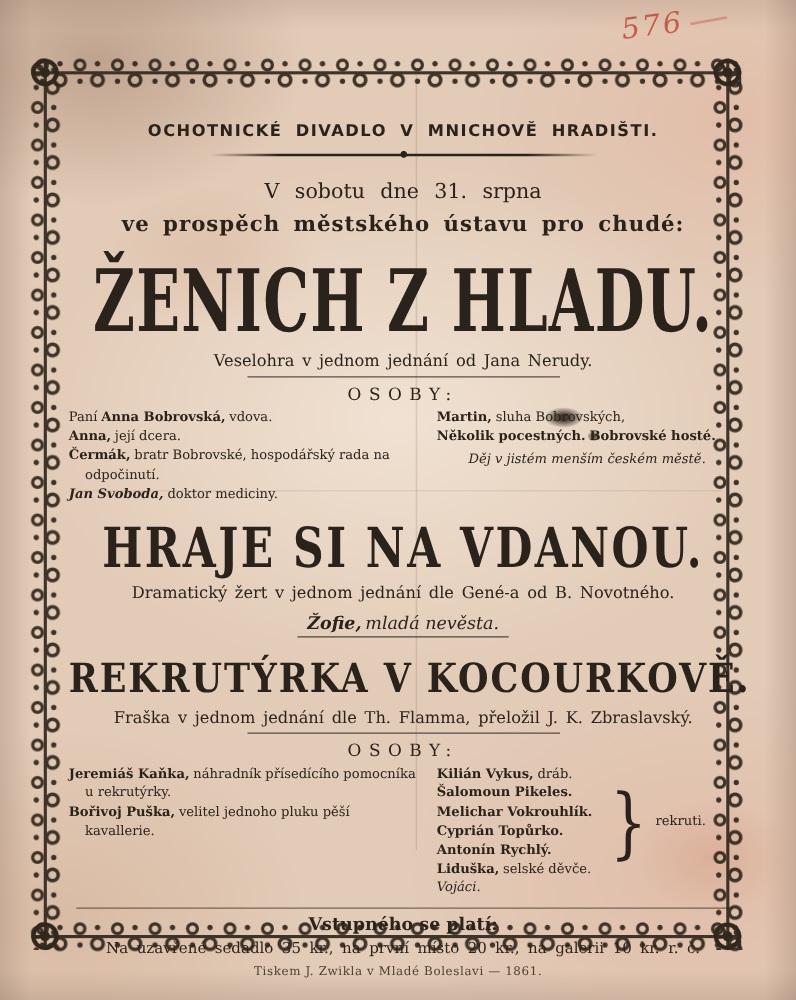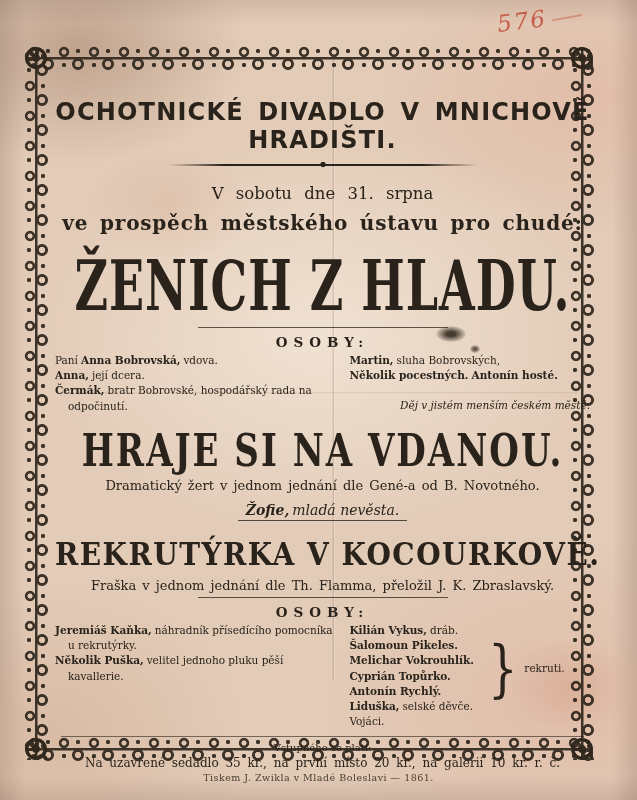--- a/index.html
+++ b/index.html
@@ -72,60 +72,60 @@
       radial-gradient(circle at 50% 50%, rgba(48,39,29,0) 7px, #30271d 8px, #30271d 10.5px, rgba(48,39,29,0) 11.5px),
       radial-gradient(circle at 50% 50%, #30271d 3.5px, rgba(48,39,29,0) 4.5px);
   }
   .corner.tl { left:-4px; top:-4px; } .corner.tr { right:-4px; top:-4px; }
   .corner.bl { left:-4px; bottom:-4px; } .corner.br { right:-4px; bottom:-4px; }
 
   
   .content { position:absolute; left:55px; top:75px; width:535px; text-align:center; }
 
   .theatre { margin-top:23px; font-family:"DejaVu Sans", sans-serif; font-weight:bold;
-    font-size:24px; letter-spacing:1.2px; word-spacing:5px; }
+    font-size:13px; letter-spacing:1.2px; word-spacing:5px; }
   .orn-rule { width:310px; height:7px; margin:7px auto 0;
     background:
       radial-gradient(circle at 50% 50%, #2a231b 2.4px, rgba(42,35,27,0) 3px),
       linear-gradient(90deg, rgba(42,35,27,0) 0%, #2a231b 18%, #2a231b 82%, rgba(42,35,27,0) 100%);
     background-size:100% 100%, 100% 2px; background-position:0 0, 0 2.5px; background-repeat:no-repeat; }
   .date-line { margin-top:16px; font-size:16.5px; word-spacing:7px; }
-  .benefit-line { margin-top:8px; font-size:20px; font-weight:bold; letter-spacing:0.8px; word-spacing:4px; }
+  .benefit-line { margin-top:8px; font-size:17px; font-weight:bold; letter-spacing:0.8px; word-spacing:4px; }
 
   .title1 { margin:30px 0 16px; font-size:46px; font-weight:bold; line-height:1;
     letter-spacing:1px; white-space:nowrap; transform:scaleY(1.5); transform-origin:50% 60%; }
   .subtitle { font-size:13px; word-spacing:2px; }
   .thin-rule { width:250px; margin:4px auto 6px; border-top:1.2px solid rgba(42,35,27,0.75); }
-  .osoby { font-size:13.5px; font-weight:bold; letter-spacing:6px; margin:4px 0 3px; }
+  .osoby { font-size:13.5px; font-weight:normal; letter-spacing:6px; margin:4px 0 3px; }
 
   .cast { display:flex; text-align:left; font-size:10.5px; line-height:1.45; gap:12px; }
   .cast .col-l { width:54%; } .cast .col-r { width:46%; }
   .cast-row { padding-left:13px; text-indent:-13px; }
   .nm { font-weight:bold; margin-right:3px; }
   .pfx { margin-right:3px; }
   .nm.it { font-style:italic; }
-  .scene-note { font-style:italic; text-align:right; margin-top:15px; }
+  .scene-note { font-style:italic; text-align:center; margin-top:3px; }
 
   .title2 { margin:20px 0 10px; font-size:34px; font-weight:bold; line-height:1;
     letter-spacing:2px; white-space:nowrap; transform:scaleY(1.3); transform-origin:50% 60%; }
   .zofie-wrap { margin-top:9px; font-size:14px;font-style:italic; }
   .zofie { display:inline-block; border-bottom:1.2px solid rgba(42,35,27,0.8); padding:0 8px 2px; }
 
   .title3 { margin:20px 0 9px; font-size:28px; font-weight:bold; line-height:1;
     letter-spacing:1.5px; white-space:nowrap; transform:scaleY(1.15); transform-origin:50% 60%; }
 
   .recruit-group { display:flex; align-items:center; }
   .recruit-names .cast-row { padding-left:0; text-indent:0; }
   .brace { font-size:62px; font-weight:normal; line-height:60px; transform:scaleX(0.75);
     margin:0 2px 0 6px; color:#2a231b; }
   .recruit-label { font-size:10.5px; }
-  .note-it { }
+  .note-it { font-style:italic; }
 
   .divider { margin:7px 6px 5px; border-top:1.2px solid rgba(42,35,27,0.6); }
-  .prices-title { font-size:10px; font-weight:normal; margin-top:2px; }
+  .prices-title { font-size:14px; font-weight:bold; margin-top:2px; }
   .prices-line { font-size:12px; word-spacing:3px; margin-top:3px; }
 
   .imprint { position:absolute; left:0; right:0; bottom:17px; text-align:center;
     font-size:9.5px; color:#4b4033; letter-spacing:0.5px; }
   .imprint .year { border-bottom:2.5px solid rgba(205,70,55,0.8); padding-bottom:17px; }
 </style>
 </head>
 <body>
 
 <div class="page">
@@ -152,41 +152,45 @@
   <div class="stain s2"></div>
 
   <div class="content">
 
     <div class="theatre">OCHOTNICKÉ DIVADLO V MNICHOVĚ HRADIŠTI.</div>
     <div class="orn-rule"></div>
     <div class="date-line">V sobotu dne 31. srpna</div>
     <div class="benefit-line">ve prospěch městského ústavu pro chudé:</div>
 
     <div class="title1">ŽENICH Z HLADU.</div>
+    <div class="subtitle">Veselohra v jednom jednání od Jana Nerudy.</div>
     <div class="thin-rule"></div>
     <div class="osoby">OSOBY:</div>
 
     <div class="cast">
       <div class="col-l">
         <div class="cast-row">
           <span class="pfx">Paní</span><span class="nm">Anna Bobrovská,</span><span>vdova.</span>
         </div>
         <div class="cast-row">
           <span class="nm">Anna,</span><span>její dcera.</span>
         </div>
         <div class="cast-row">
           <span class="nm">Čermák,</span><span>bratr Bobrovské, hospodářský rada na odpočinutí.</span>
         </div>
+        <div class="cast-row">
+          <span class="nm it">Jan Svoboda,</span><span>doktor mediciny.</span>
+        </div>
       </div>
       <div class="col-r">
         <div class="cast-row">
           <span class="nm">Martin,</span><span>sluha Bobrovských,</span>
         </div>
         <div class="cast-row">
-          <span class="nm">Několik pocestných.</span><span class="nm">Antonín hosté.</span>
+          <span class="nm">Několik pocestných.</span><span class="nm">Bobrovské hosté.</span>
         </div>
         <div class="scene-note">Děj v jistém menším českém městě.</div>
       </div>
     </div>
 
     <div class="title2">HRAJE SI NA VDANOU.</div>
     <div class="subtitle">Dramatický žert v jednom jednání dle Gené-a od B. Novotného.</div>
     <div class="zofie-wrap">
       <span class="zofie"><span class="nm">Žofie,</span><span>mladá nevěsta.</span></span>
     </div>
@@ -195,21 +199,21 @@
     <div class="subtitle">Fraška v jednom jednání dle Th. Flamma, přeložil J. K. Zbraslavský.</div>
     <div class="thin-rule"></div>
     <div class="osoby">OSOBY:</div>
 
     <div class="cast">
       <div class="col-l">
         <div class="cast-row">
           <span class="nm">Jeremiáš Kaňka,</span><span>náhradník přísedícího pomocníka u rekrutýrky.</span>
         </div>
         <div class="cast-row">
-          <span class="nm">Několik Puška,</span><span>velitel jednoho pluku pěší kavallerie.</span>
+          <span class="nm">Bořivoj Puška,</span><span>velitel jednoho pluku pěší kavallerie.</span>
         </div>
       </div>
       <div class="col-r">
         <div class="cast-row">
           <span class="nm">Kilián Vykus,</span><span>dráb.</span>
         </div>
         <div class="recruit-group">
           <div class="recruit-names">
             <div class="cast-row"><span class="nm">Šalomoun Pikeles.</span></div>
             <div class="cast-row"><span class="nm">Melichar Vokrouhlík.</span></div>

